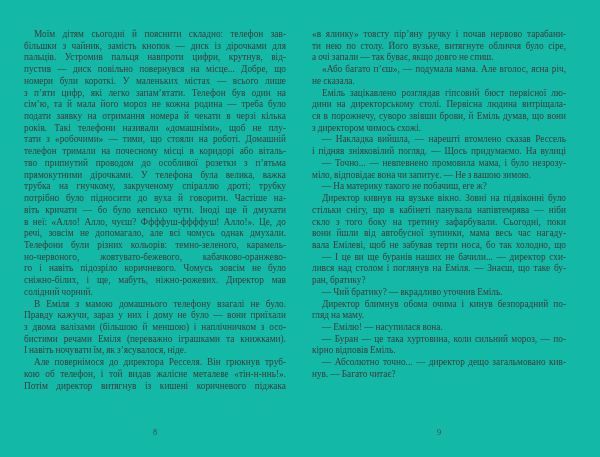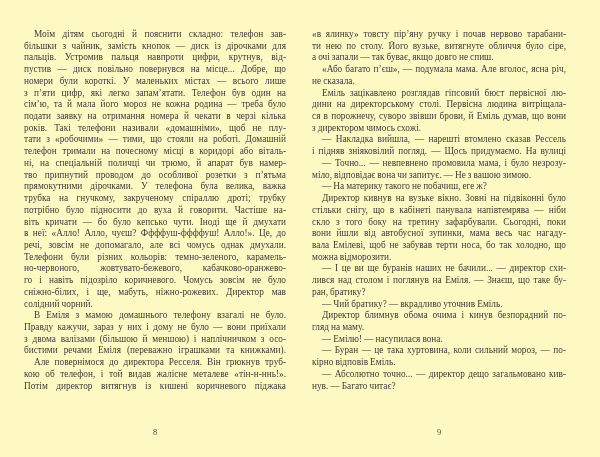--- a/index.html
+++ b/index.html
@@ -1,20 +1,20 @@
 <!DOCTYPE html>
 <html><head>
 <meta charset="utf-8">
 <style>
   html, body { margin: 0; padding: 0; }
   .canvas {
     position: relative;
     width: 600px;
     height: 457px;
-    background: #fef9c3;
+    background: #14b8a6;
     font-family: "Liberation Serif", "DejaVu Serif", serif;
     color: #3b3b3b;
     overflow: hidden;
   }
   .page { position: absolute; top: 29px; height: 420px; }
   .page-left  { left: 24px;  width: 262px; }
   .page-right { left: 312px; width: 254px; }
   .line {
     font-size: 9.3px;
     line-height: 11.72px;
@@ -46,37 +46,37 @@
         <div class="line">більшки з чайник, замість кнопок — диск із дірочками для</div>
         <div class="line">пальців. Устромив пальця навпроти цифри, крутнув, від-</div>
         <div class="line">пустив — диск повільно повернувся на місце... Добре, що</div>
         <div class="line">номери були короткі. У маленьких містах — всього лише</div>
         <div class="line">з п’яти цифр, які легко запам’ятати. Телефон був один на</div>
         <div class="line">сім’ю, та й мала його мороз не кожна родина — треба було</div>
         <div class="line">подати заявку на отримання номера й чекати в черзі кілька</div>
         <div class="line">років. Такі телефони називали «домашніми», щоб не плу-</div>
         <div class="line">тати з «робочими» — тими, що стояли на роботі. Домашній</div>
         <div class="line">телефон тримали на почесному місці в коридорі або віталь-</div>
-        <div class="line">ні, на спеціальній поличці чи трюмо, й апарат був намер-</div>
         <div class="line">тво припнутий проводом до особливої розетки з п’ятьма</div>
         <div class="line">прямокутними дірочками. У телефона була велика, важка</div>
         <div class="line">трубка на гнучкому, закрученому спіраллю дроті; трубку</div>
         <div class="line">потрібно було підносити до вуха й говорити. Частіше на-</div>
         <div class="line">віть кричати — бо було кепсько чути. Іноді ще й дмухати</div>
         <div class="line">в неї: «Алло! Алло, чуєш? Ффффуш-ффффуш! Алло!». Це, до</div>
         <div class="line">речі, зовсім не допомагало, але всі чомусь однак дмухали.</div>
         <div class="line">Телефони були різних кольорів: темно-зеленого, карамель-</div>
         <div class="line">но-червоного, жовтувато-бежевого, кабачково-оранжево-</div>
         <div class="line">го і навіть підозріло коричневого. Чомусь зовсім не було</div>
         <div class="line">сніжно-білих, і ще, мабуть, ніжно-рожевих. Директор мав</div>
         <div class="line end">солідний чорний.</div>
         <div class="line indent">В Еміля з мамою домашнього телефону взагалі не було.</div>
         <div class="line">Правду кажучи, зараз у них і дому не було — вони приїхали</div>
         <div class="line">з двома валізами (більшою й меншою) і наплічничком з осо-</div>
         <div class="line">бистими речами Еміля (переважно іграшками та книжками).</div>
+        <div class="line end">І навіть ночувати їм, як з’ясувалося, ніде.</div>
         <div class="line indent">Але повернімося до директора Ресселя. Він грюкнув труб-</div>
         <div class="line">кою об телефон, і той видав жалісне металеве «тін-н-ннь!».</div>
         <div class="line">Потім директор витягнув із кишені коричневого піджака</div>
       </div>
     <div class="page-number">8</div>
   </div>
   <div class="page page-right">
     <div>
         <div class="line">«в ялинку» товсту пір’яну ручку і почав нервово тарабани-</div>
         <div class="line">ти нею по столу. Його вузьке, витягнуте обличчя було сіре,</div>
@@ -90,21 +90,20 @@
         <div class="line indent">— Накладка вийшла, — нарешті втомлено сказав Рессель</div>
         <div class="line">і підняв зніяковілий погляд. — Щось придумаємо. На вулиці</div>
         <div class="line indent">— Точно... — невпевнено промовила мама, і було незрозу-</div>
         <div class="line end">міло, відповідає вона чи запитує. — Не з вашою зимою.</div>
         <div class="line indent end">— На материку такого не побачиш, еге ж?</div>
         <div class="line indent">Директор кивнув на вузьке вікно. Зовні на підвіконні було</div>
         <div class="line">стільки снігу, що в кабінеті панувала напівтемрява — ніби</div>
         <div class="line">скло з того боку на третину зафарбували. Сьогодні, поки</div>
         <div class="line">вони йшли від автобусної зупинки, мама весь час нагаду-</div>
         <div class="line">вала Емілеві, щоб не забував терти носа, бо так холодно, що</div>
-        <div class="line end">можна відморозити.</div>
         <div class="line indent">— І це ви ще буранів наших не бачили... — директор схи-</div>
         <div class="line">лився над столом і поглянув на Еміля. — Знаєш, що таке бу-</div>
         <div class="line end">ран, братику?</div>
         <div class="line indent end">— Чий братику? — вкрадливо уточнив Еміль.</div>
         <div class="line indent">Директор блимнув обома очима і кинув безпорадний по-</div>
         <div class="line end">гляд на маму.</div>
         <div class="line indent end">— Емілю! — насупилася вона.</div>
         <div class="line indent">— Буран — це така хуртовина, коли сильний мороз, — по-</div>
         <div class="line end">кірно відповів Еміль.</div>
         <div class="line indent">— Абсолютно точно... — директор дещо загальмовано кив-</div>

